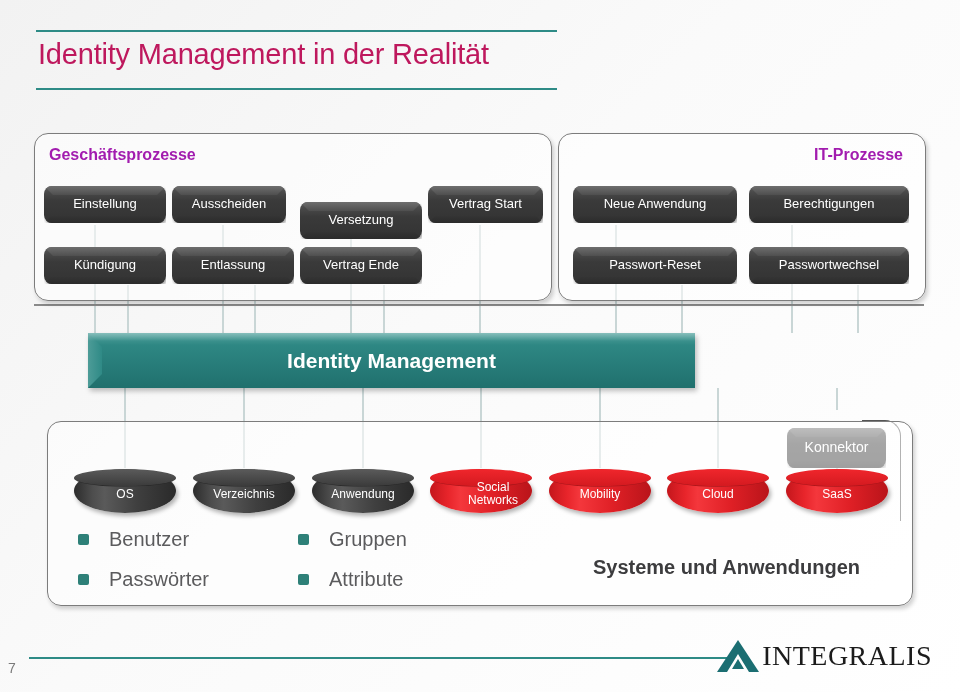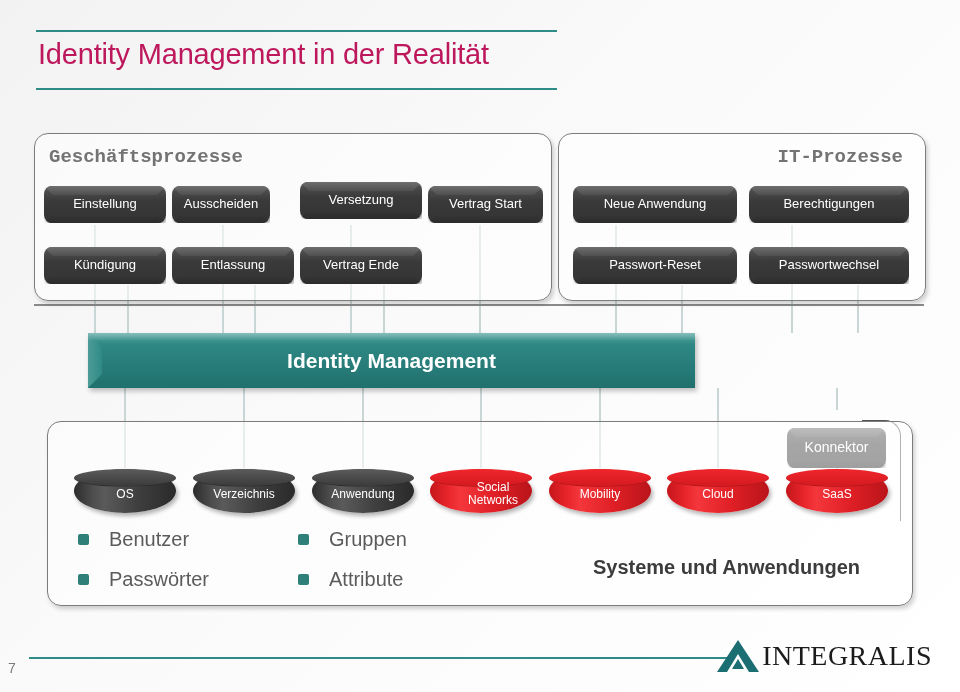--- a/index.html
+++ b/index.html
@@ -49,25 +49,24 @@
   }
   #panel-it {
     left: 558px; top: 133px; width: 366px; height: 166px;
   }
   #panel-systems {
     left: 47px; top: 421px; width: 864px; height: 183px;
   }
 
   .panel-heading {
     position: absolute;
-    font-size: 19px;
+    font-size: 16px;
     font-weight: bold;
-    color: #737373;
+    color: #a21caf;
     white-space: nowrap;
-    font-family: Liberation Mono, monospace;
   }
   #heading-business { left: 14px; top: 12px; }
   #heading-it { right: 22px; top: 12px; }
 
   
   .bevel-box {
     position: absolute;
     background: linear-gradient(to bottom, #5f5f5f 0%, #4a4a4a 16%, #3a3a3a 40%, #333333 100%);
     color: #ffffff;
     font-size: 13px;
@@ -284,24 +283,24 @@
 
 <div class="curve" style="left:870px; top:420px; width:30px; height:100px; border-right:1.5px solid #555; border-radius:0 16px 0 0; border-top:1.5px solid #555; border-top-left-radius:0;"></div>
 <div class="hline" style="left:862px; top:420px; width:14px; background:#555;"></div>
 
 <div class="panel" id="panel-business">
   <div class="panel-heading" id="heading-business">Geschäftsprozesse</div>
 
   <div class="bevel-box" style="left:9px;  top:52px; width:122px; height:37px;">
     <span class="lbl">Einstellung</span>
   </div>
-  <div class="bevel-box" style="left:137px; top:52px; width:98px; height:37px;">
+  <div class="bevel-box" style="left:137px; top:52px; width:114px; height:37px;">
     <span class="lbl">Ausscheiden</span>
   </div>
-  <div class="bevel-box" style="left:265px; top:48px; width:122px; height:37px;">
+  <div class="bevel-box" style="left:265px; top:68px; width:122px; height:37px;">
     <span class="lbl">Versetzung</span>
   </div>
   <div class="bevel-box" style="left:393px; top:52px; width:115px; height:37px;">
     <span class="lbl">Vertrag Start</span>
   </div>
 
   <div class="bevel-box" style="left:9px;  top:113px; width:122px; height:37px;">
     <span class="lbl">Kündigung</span>
   </div>
   <div class="bevel-box" style="left:137px; top:113px; width:122px; height:37px;">

